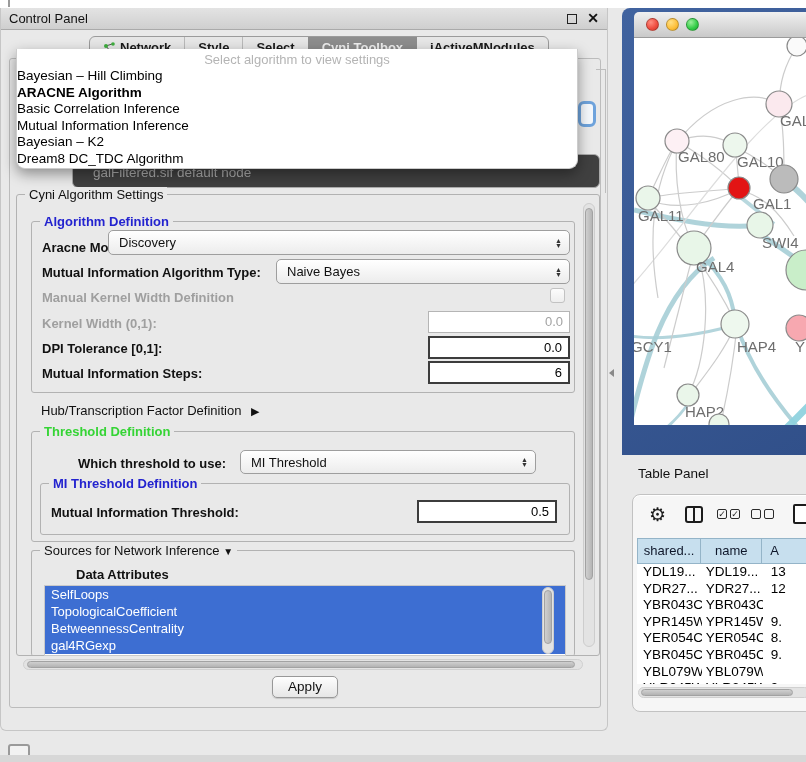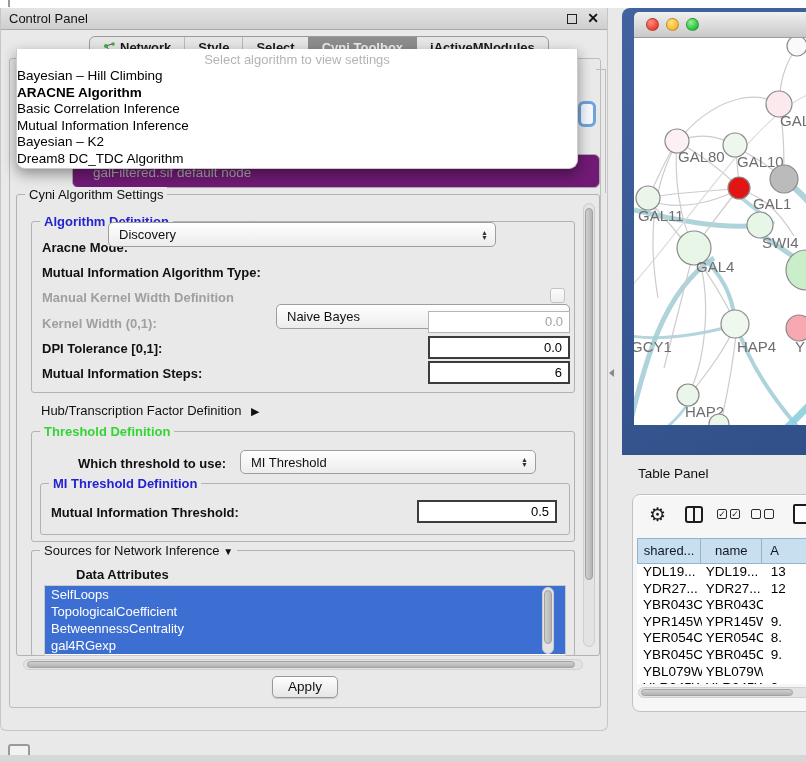--- a/index.html
+++ b/index.html
@@ -24,21 +24,21 @@
   .tab:first-child { border-left:none; }
   .tab.selected { background:#8d8d8d; color:#efefef; border-left-color:#8d8d8d; }
   .tab.selected + .tab { border-left-color:#8d8d8d; }
 
   
   .content { left:8px; top:50px; width:592px; height:650px; background:#e9e9e9; border:1px solid #bcbcbc; border-radius:3px; }
 
   
   .bg-group-edge { left:586px; top:10px; width:10px; height:124px; border-right:1px solid #bdbdbd; border-top:1px solid #bdbdbd; }
   .bg-focus-combo { left:568px; top:42px; width:18px; height:26px; border:3px solid #6ea3dc; border-radius:6px; background:#f4f8fc; }
-  .bg-combo2 { left:62px; top:95px; width:528px; height:34px; border:1px solid #ababab; border-radius:6px; background:#701a75; }
+  .bg-combo2 { left:62px; top:95px; width:528px; height:34px; border:1px solid #ababab; border-radius:6px; background:#404040; }
   .bg-combo2-text { left:20px; top:10px; font-size:13.5px; color:#a9a9a9; }
 
   
   .dropdown { left:16px; top:49px; width:562px; height:120px; background:#ffffff; border:1px solid #cccccc; border-top:none; border-radius:0 0 9px 9px; box-shadow:0 5px 14px rgba(0,0,0,0.40); z-index:30; padding-top:2px; }
   .dd-prompt { text-align:center; color:#b4b4b4; font-size:13px; height:17px; line-height:17px; }
   .algo-item { font-size:13.5px; color:#000; height:16.6px; line-height:16.6px; white-space:nowrap; }
   .algo-item.bold { font-weight:bold; }
 
   
   .group { position:absolute; border:1px solid #b2b2b2; border-radius:3px; }
@@ -162,30 +162,30 @@
         <div class="group-title" style="color:#111;">Cyni Algorithm Settings</div>
 
         <div class="vscroll-track" style="right:4px; top:8px; width:12px; height:444px;">
           <div class="vscroll-thumb" style="left:1px; top:4px; width:8px; height:372px;"></div>
         </div>
 
         <div class="group" style="left:14px; top:26px; width:544px; height:172px;">
           <div class="group-title" style="color:#2323cf; font-weight:bold;">Algorithm Definition</div>
 
           <div class="lbl" style="left:10px; top:18px;">Aracne Mode:</div>
-          <div class="combo" style="left:76px; top:0; width:388px; height:25px;">
+          <div class="combo" style="left:76px; top:8px; width:462px; height:25px;">
             <span>Discovery</span>
             <span class="stepper">
                 <span>▲</span>
                 <span>▼</span>
               </span>
           </div>
 
           <div class="lbl" style="left:10px; top:43px;">Mutual Information Algorithm Type:</div>
-          <div class="combo" style="left:244px; top:37px; width:294px; height:25px;margin-top:45px;">
+          <div class="combo" style="left:244px; top:37px; width:294px; height:25px;">
             <span>Naive Bayes</span>
             <span class="stepper">
                 <span>▲</span>
                 <span>▼</span>
               </span>
           </div>
 
           <div class="lbl disabled" style="left:10px; top:68px;">Manual Kernel Width Definition</div>
           <div class="checkbox" style="left:518px; top:66px;"></div>
 

